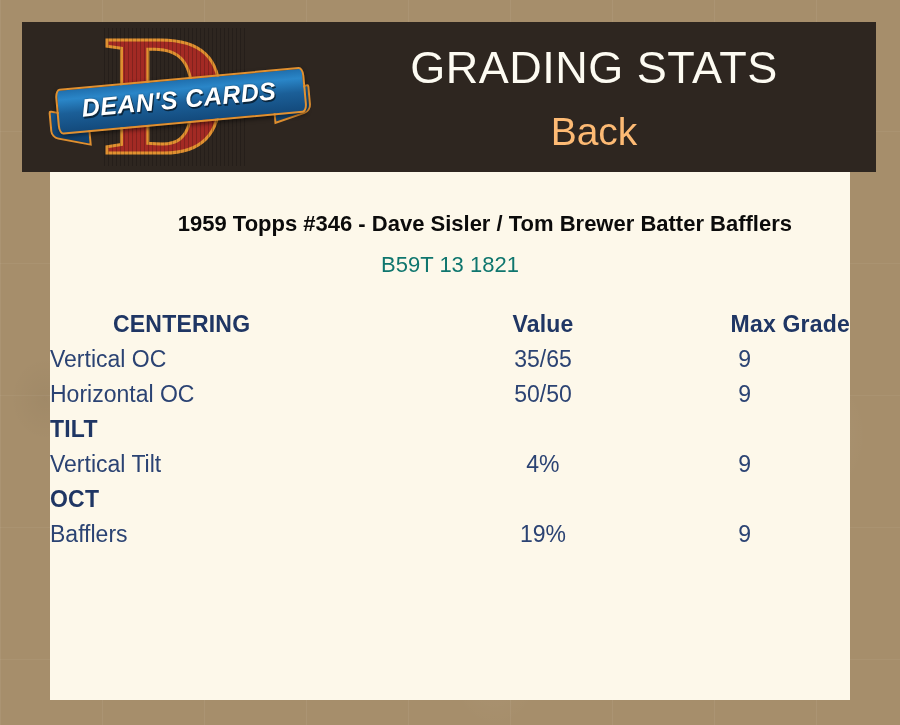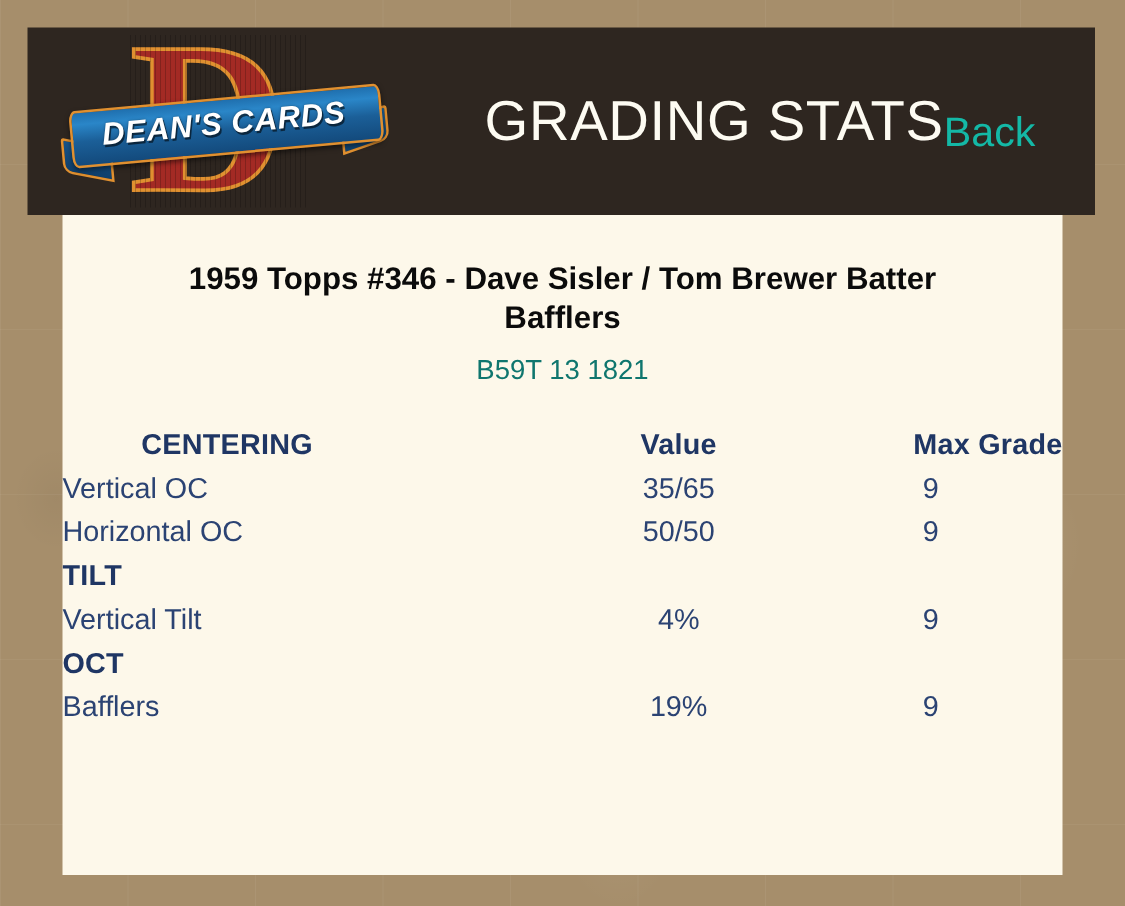--- a/index.html
+++ b/index.html
@@ -148,61 +148,61 @@
     letter-spacing: 0.5px;
     color: #ffffff;
     text-shadow: 1px 2px 0 rgba(0,0,0,0.55), 0 0 2px rgba(0,0,0,0.4);
     white-space: nowrap;
     user-select: none;
   }
 
   
   #header-titles {
     position: absolute;
-    left: 304px;
+    left: 290px;
     top: 0;
     width: 564px;
     height: 150px;
     display: flex;
-    flex-direction: row;
+    flex-direction: column;
     align-items: center;
     justify-content: center;
   }
   #header-title {
     color: #fdfbf2;
     font-size: 45px;
     line-height: 52px;
     font-weight: normal;
     letter-spacing: 0.5px;
     white-space: nowrap;
   }
   #header-subtitle {
-    color: #14b8a6;
-    font-size: 33px;
+    color: #fdba74;
+    font-size: 39px;
     line-height: 40px;
     font-weight: normal;
     margin-top: 18px;
   }
 
   
   #content-panel {
     position: absolute;
     left: 50px;
     top: 172px;
     width: 800px;
     height: 528px;
     background: #fdf8ea;
     z-index: 1;
   }
 
   #card-title {
     margin: 0;
     padding: 36px 58px 0 58px;
-    text-align: center;
-    font-size: 25px;
+    text-align: right;
+    font-size: 22px;
     line-height: 31px;
     font-weight: bold;
     color: #0b0b0b;
   }
   #card-code {
     margin: 0;
     padding: 12px 0 0 0;
     text-align: center;
     font-size: 22px;
     line-height: 28px;

